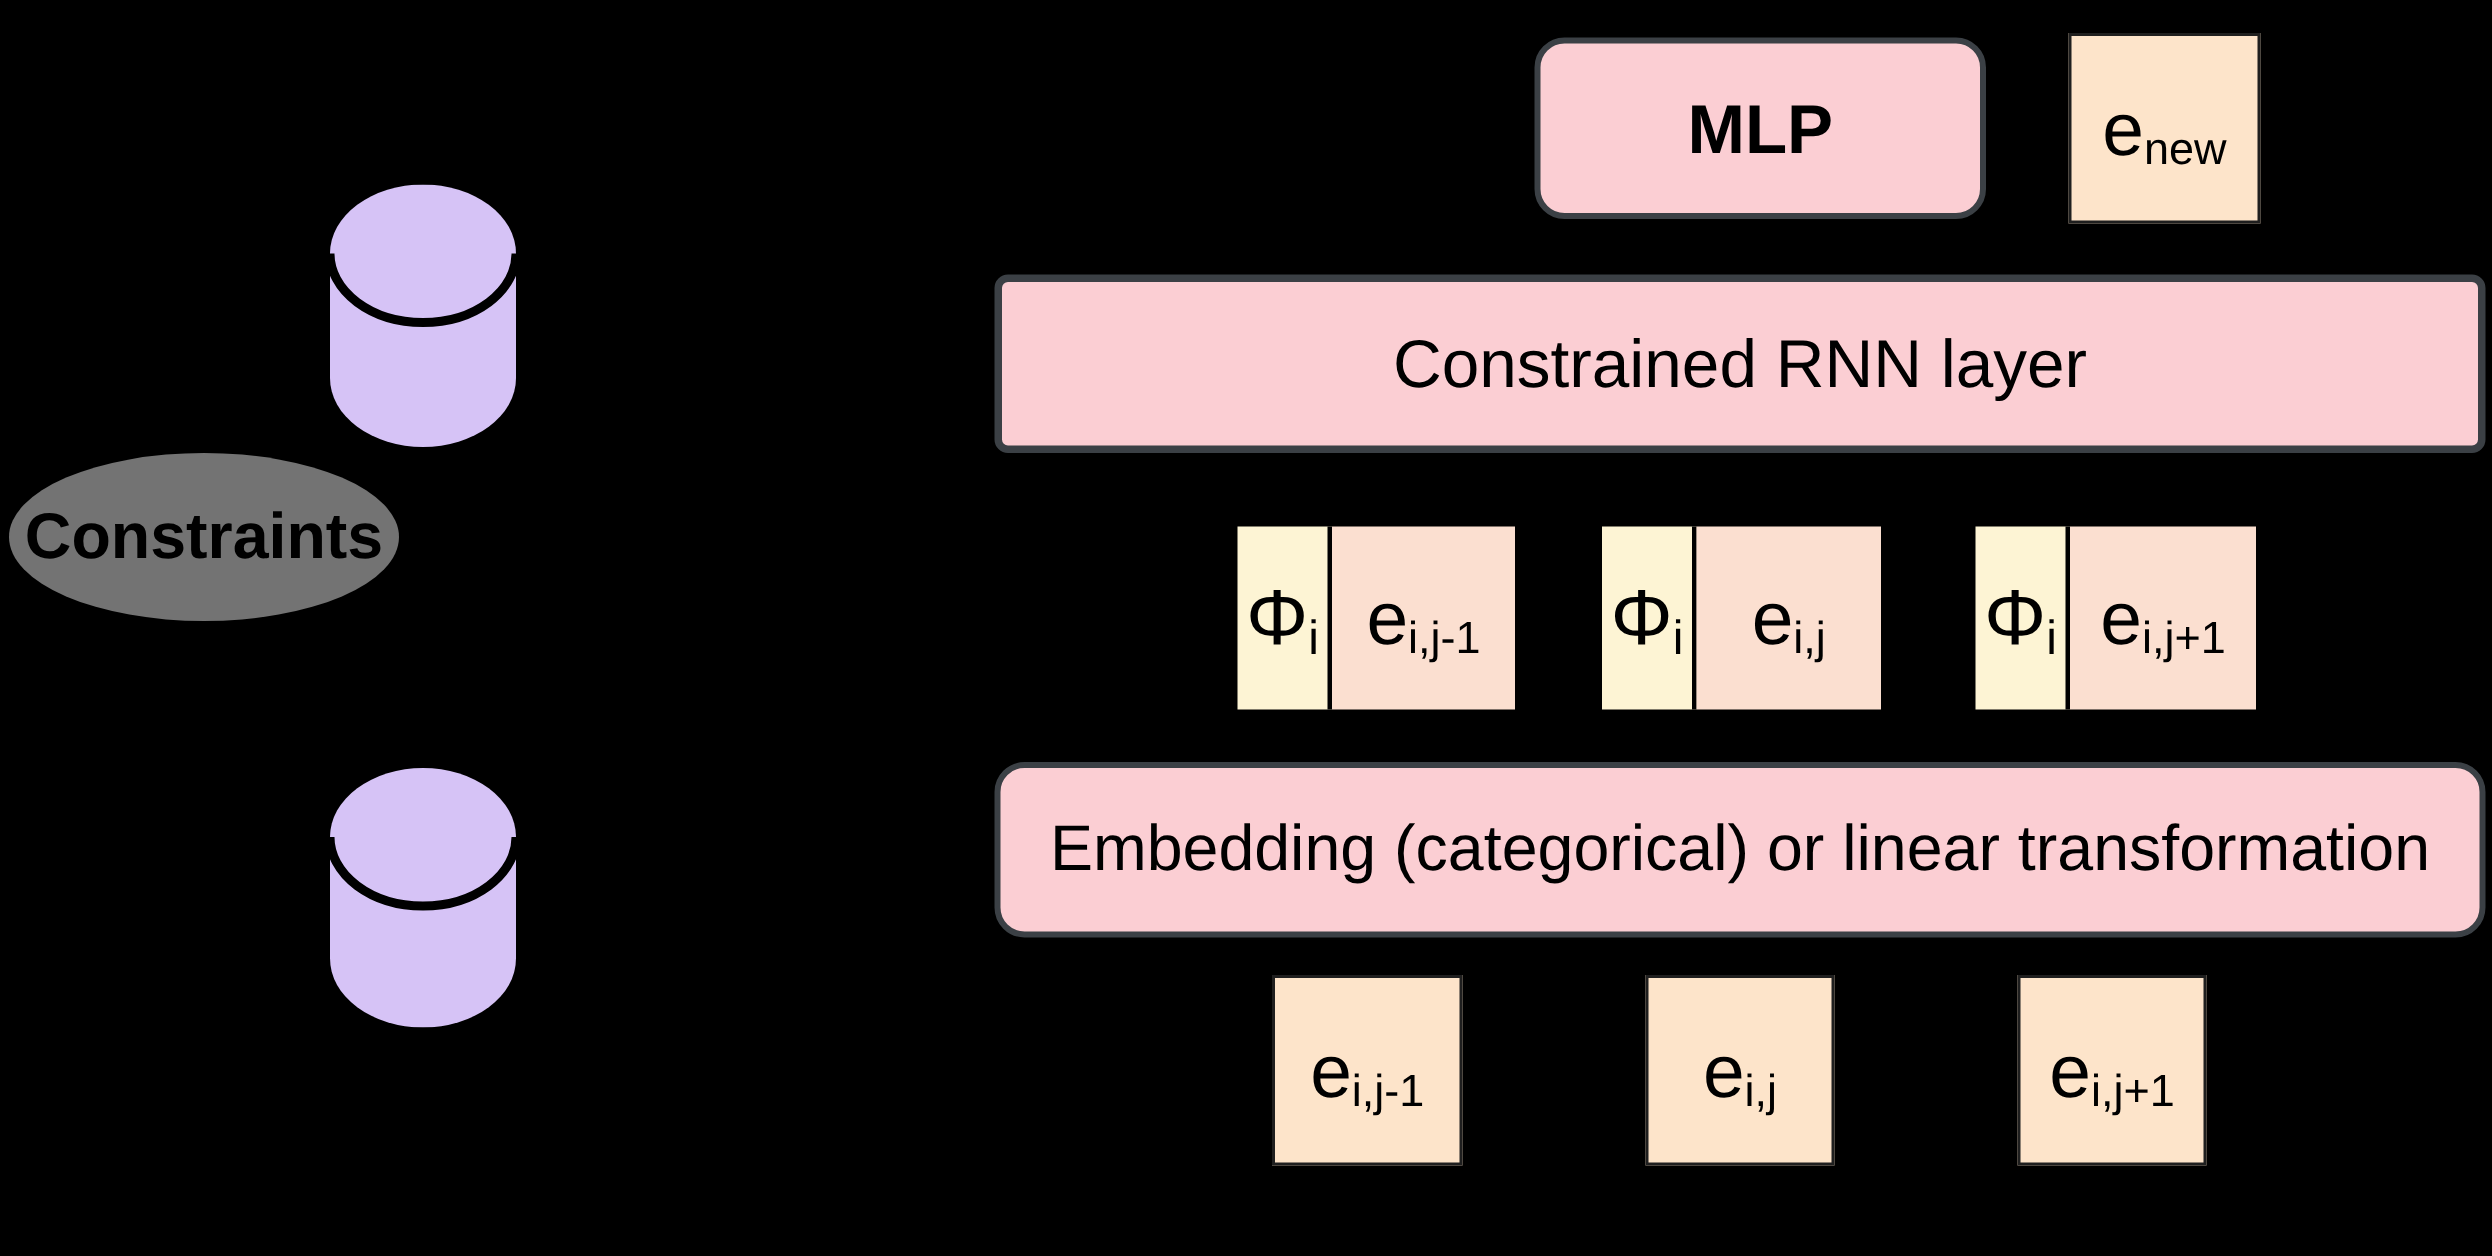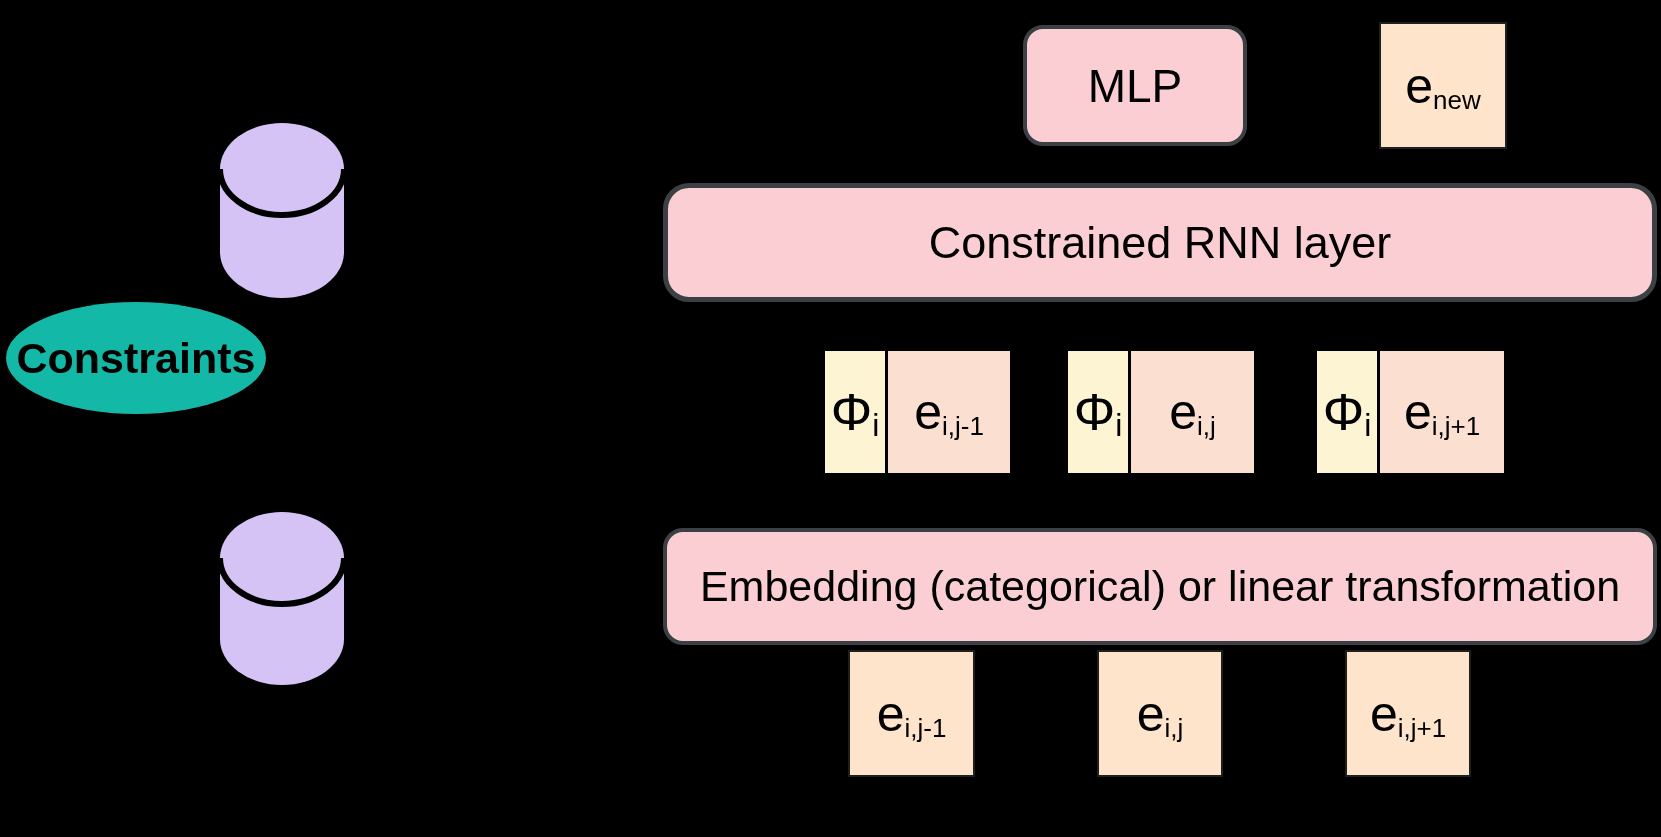--- a/index.html
+++ b/index.html
@@ -14,23 +14,23 @@
   .abs{position:absolute;box-sizing:border-box;}
 
   
   .pink-block{
     background:#fbced3;
     border:4px solid #3b4045;
     border-radius:20px;
     display:flex;align-items:center;justify-content:center;
     text-align:center;
   }
-  .mlp{left:1023px;top:25px;width:224px;height:121px;font-size:46px;}
-  .rnn{left:663px;top:183px;width:994px;height:119px;border-width:5px;border-radius:26px;font-size:45px;}
-  .embed{left:663px;top:508px;width:994px;height:117px;font-size:43px;line-height:1.25;flex-direction:column;margin-top:20px;}
+  .mlp{left:1023px;top:25px;width:301px;height:121px;font-size:46px;font-weight:bold;}
+  .rnn{left:663px;top:183px;width:994px;height:119px;border-width:5px;border-radius:9px;font-size:45px;}
+  .embed{left:663px;top:508px;width:994px;height:117px;font-size:43px;line-height:1.25;flex-direction:column;}
 
   
   .peach-box{
     background:#fde4ca;
     border:2px solid #1f1f1f;
     display:flex;align-items:center;justify-content:center;
   }
   .enew{left:1379px;top:22px;width:128px;height:127px;}
   .b1{left:848px;top:650px;width:127px;height:127px;}
   .b2{left:1097px;top:650px;width:126px;height:127px;}
@@ -49,27 +49,27 @@
   .pair .pe{
     flex:1;background:#fbdfd0;
     display:flex;align-items:center;justify-content:center;
   }
   .pair1{left:822px;width:191px;}
   .pair2{left:1065px;width:192px;}
   .pair3{left:1314px;width:193px;}
 
   
   .m-base{font-size:50px;line-height:1;}
-  .m-sub{font-size:26px;line-height:1;position:relative;top:14px;}
+  .m-sub{font-size:30px;line-height:1;position:relative;top:14px;}
   .phi .m-base{font-size:52px;}
   .phi .m-sub{font-size:32px;top:13px;}
 
   
   .ellipse{
-    background:#14b8a6;
+    background:#737373;
     border-radius:50%;
     display:flex;align-items:center;justify-content:center;
     font-weight:bold;font-size:43px;
   }
   .constraints{left:6px;top:302px;width:260px;height:112px;}
   .split{left:288px;top:302px;width:268px;height:112px;}
 
   .cyl1{left:220px;top:123px;width:124px;height:175px;}
   .cyl2{left:220px;top:512px;width:124px;height:173px;}
 </style>

